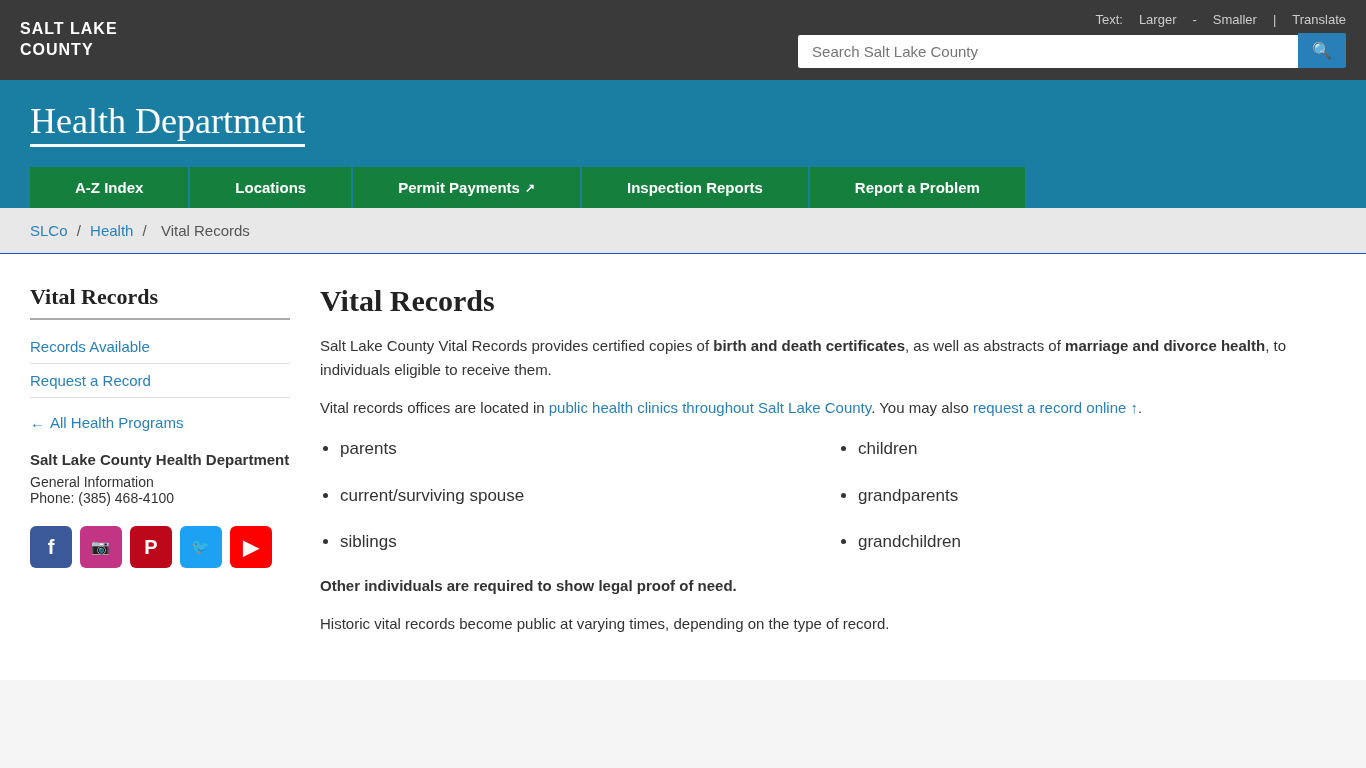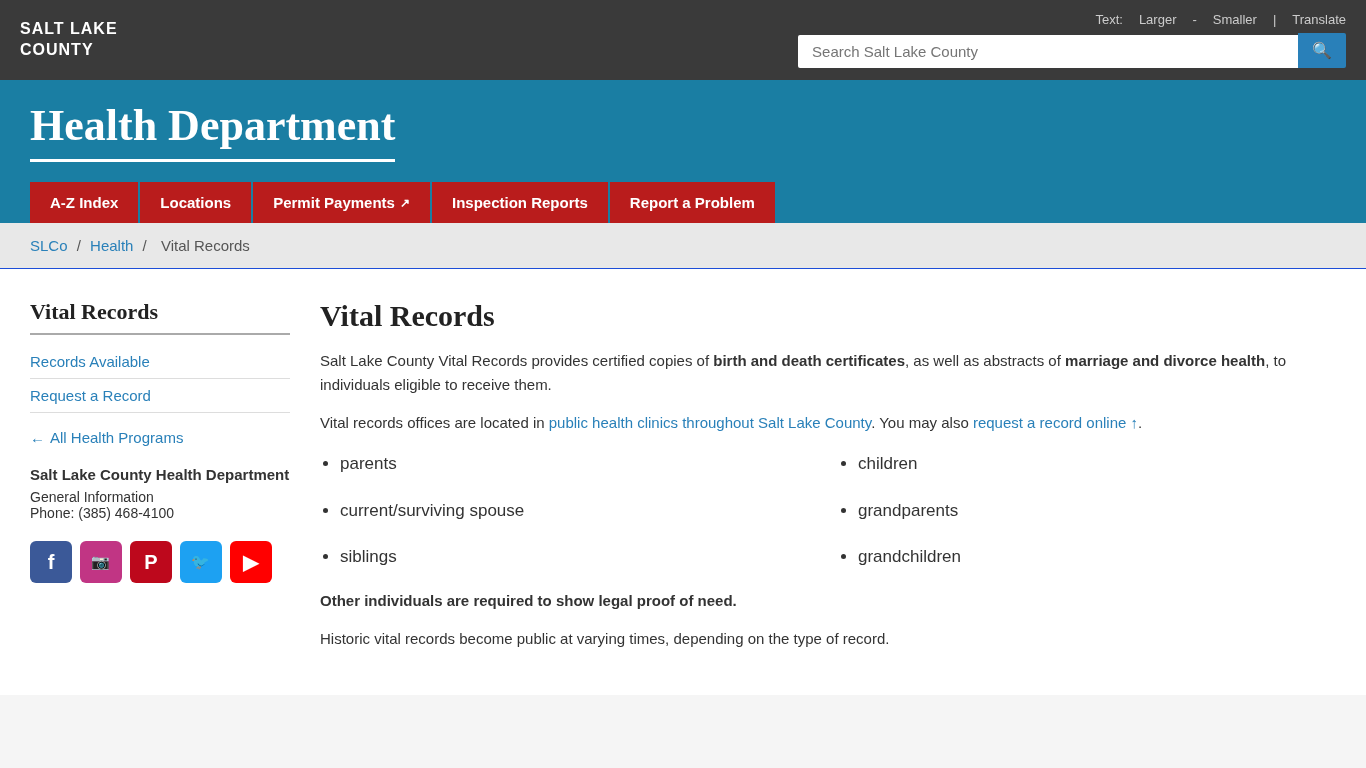--- a/index.html
+++ b/index.html
@@ -80,39 +80,39 @@
       border-radius: 0 2px 2px 0;
     }
 
     
     .dept-banner {
       background: #1a7ea3;
       padding: 20px 30px;
     }
     .dept-banner h1 {
       color: white;
-      font-size: 44px;
-      font-weight: bold;
+      font-size: 36px;
+      font-weight: normal;
       font-family: Georgia, serif;
       border-bottom: 3px solid white;
       display: inline-block;
-      padding-bottom: 8px;
+      padding-bottom: 2px;
     }
 
     
     .nav-bar {
       background: #1a7ea3;
       display: flex;
       padding: 0 30px;
       gap: 2px;
     }
     .nav-item {
-      background: #b91c1c;
-      color: white;
-      padding: 12px 20px;
+      background: #15803d;
+      color: white;
+      padding: 12px 45px;
       font-size: 15px;
       font-weight: bold;
       cursor: pointer;
       text-decoration: none;
       display: flex;
       align-items: center;
       gap: 5px;
       border: none;
       white-space: nowrap;
       text-align: right;

